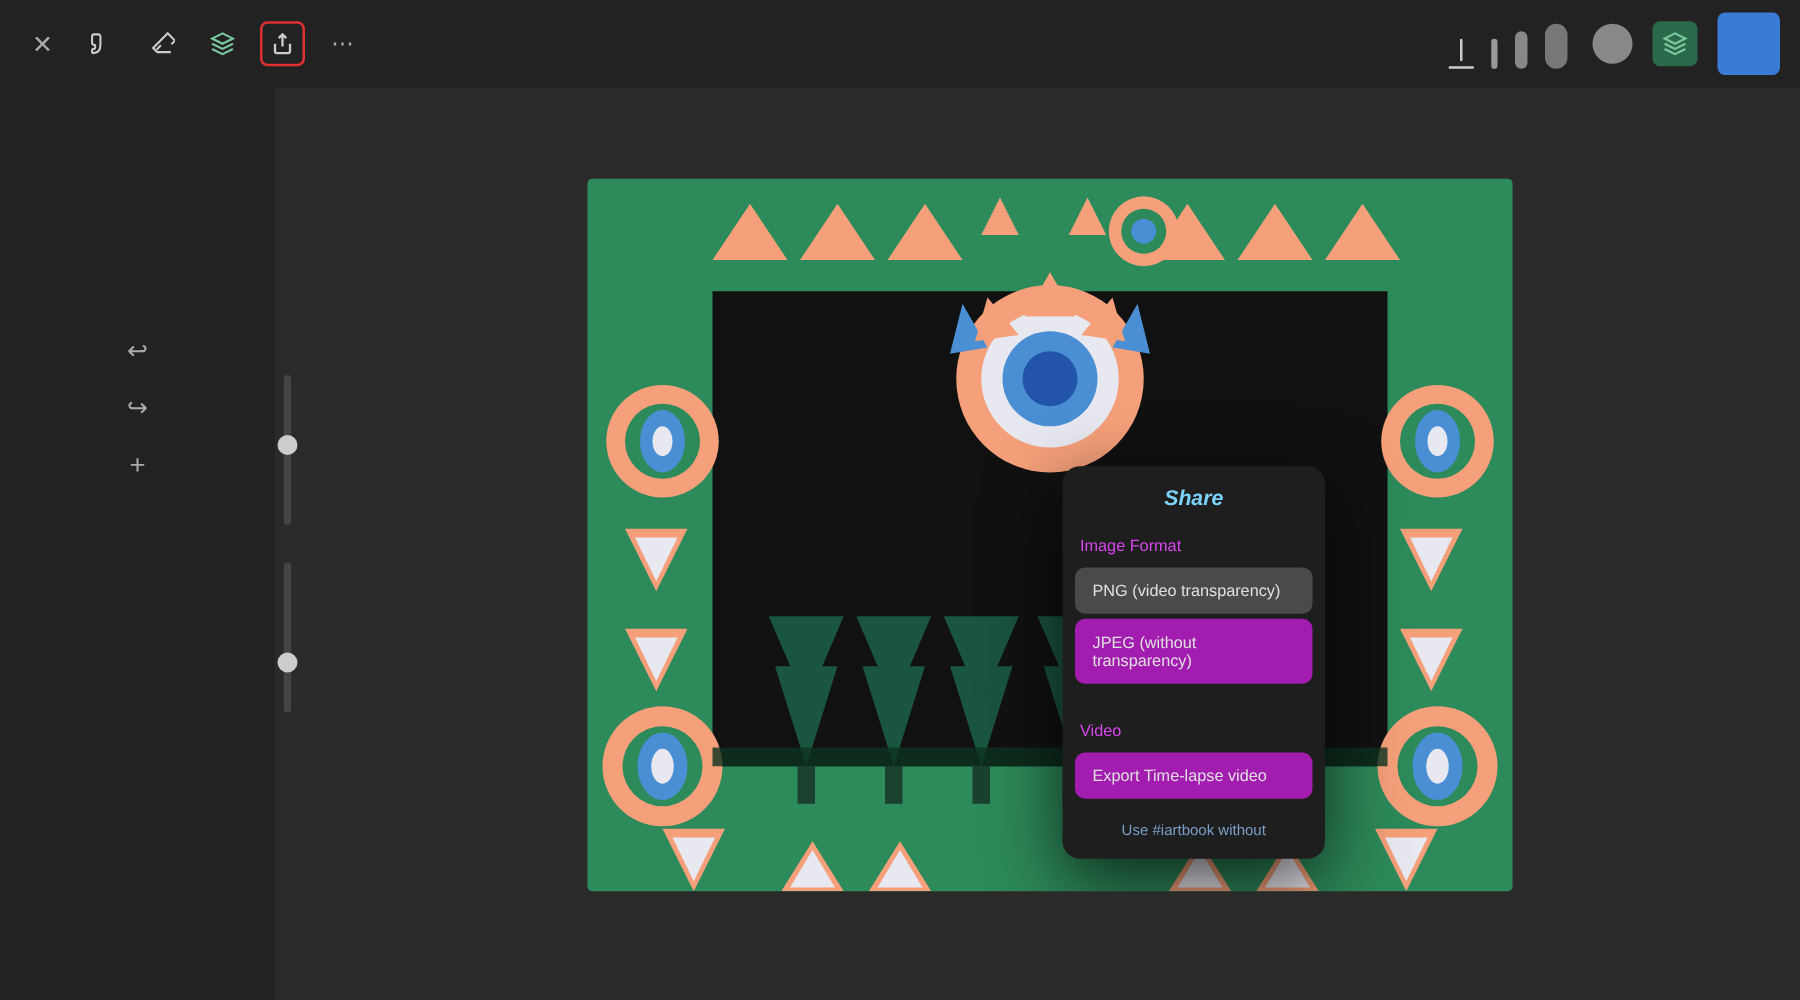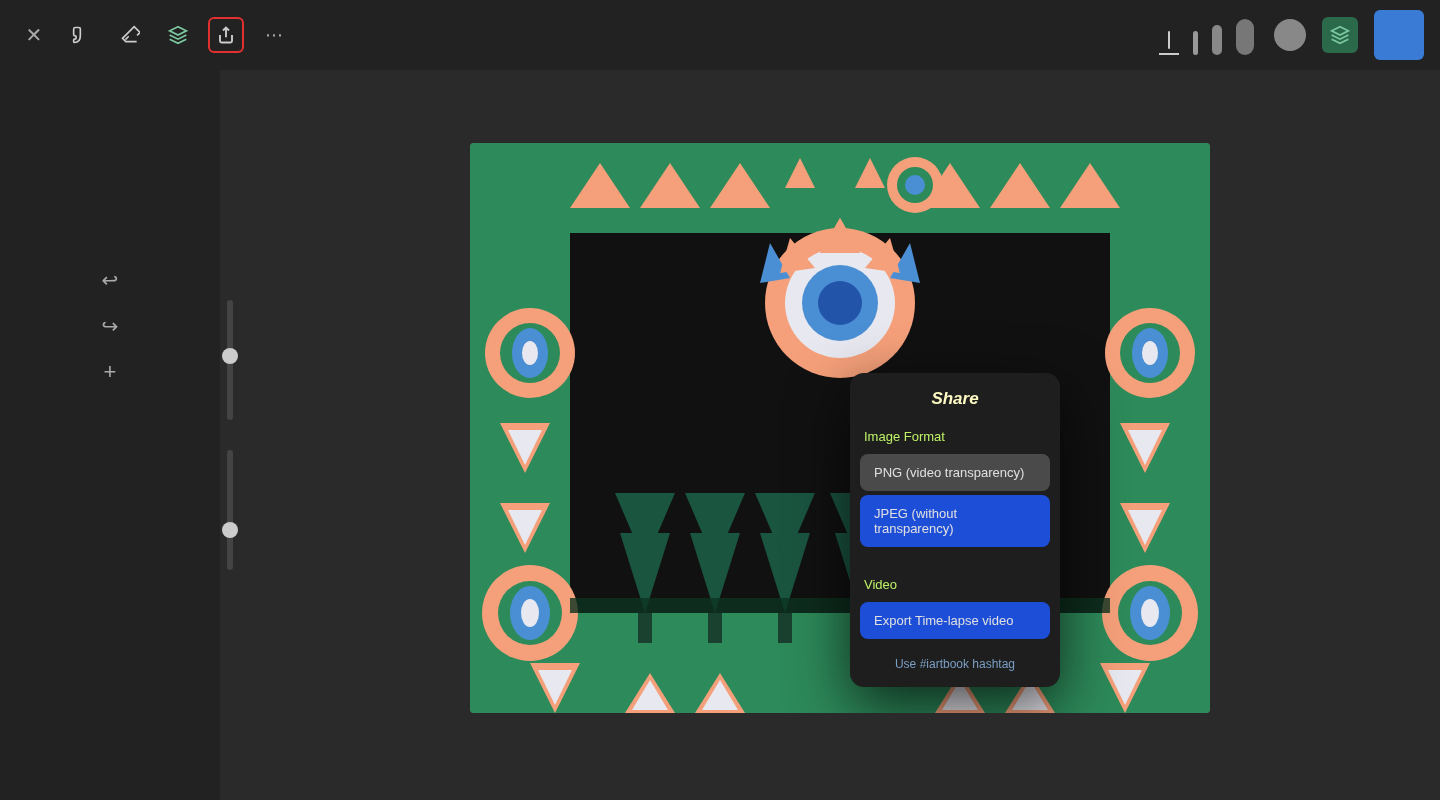--- a/index.html
+++ b/index.html
@@ -162,37 +162,37 @@
       background: #1e1e1e;
       border-radius: 14px;
       padding: 0;
       overflow: hidden;
       box-shadow: 0 20px 60px rgba(0,0,0,0.7);
       z-index: 200;
     }
 
     .share-title {
       text-align: center;
-      color: #fef9c3;
+      color: #7dd3fc;
       font-size: 17px;
       font-weight: 600;
       padding: 16px 12px 12px;
       font-style: italic;
     }
 
     .share-section-label {
-      color: #bef264;
+      color: #d946ef;
       font-size: 13px;
       font-weight: 500;
       padding: 8px 14px 6px;
     }
 
     .share-option {
       margin: 4px 10px;
-      background: #1d4ed8;
+      background: #a21caf;
       border-radius: 8px;
       padding: 11px 14px;
       color: #e0e0e0;
       font-size: 13px;
       cursor: pointer;
       border: none;
       width: calc(100% - 20px);
       text-align: left;
       display: block;
     }
@@ -469,16 +469,16 @@
 
       <div class="share-section-label">Image Format</div>
 
       <button class="share-option" style="background:#4a4a4a;">PNG (video transparency)</button>
       <button class="share-option">JPEG (without transparency)</button>
 
       <div class="share-section-label" style="margin-top:22px;">Video</div>
 
       <button class="share-option">Export Time-lapse video</button>
 
-      <div class="share-hashtag">Use #iartbook hashtag</div>
+      <div class="share-hashtag">Use #iartbook without</div>
     </div>
   </div>
 </div>
 
 </body></html>

